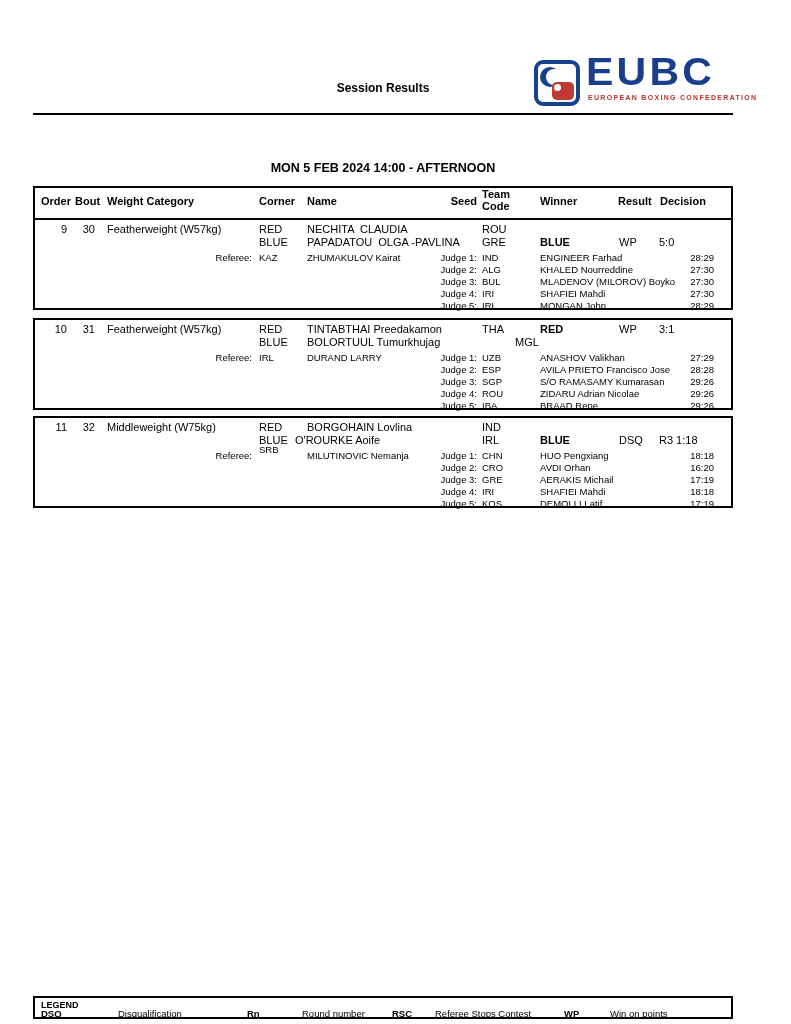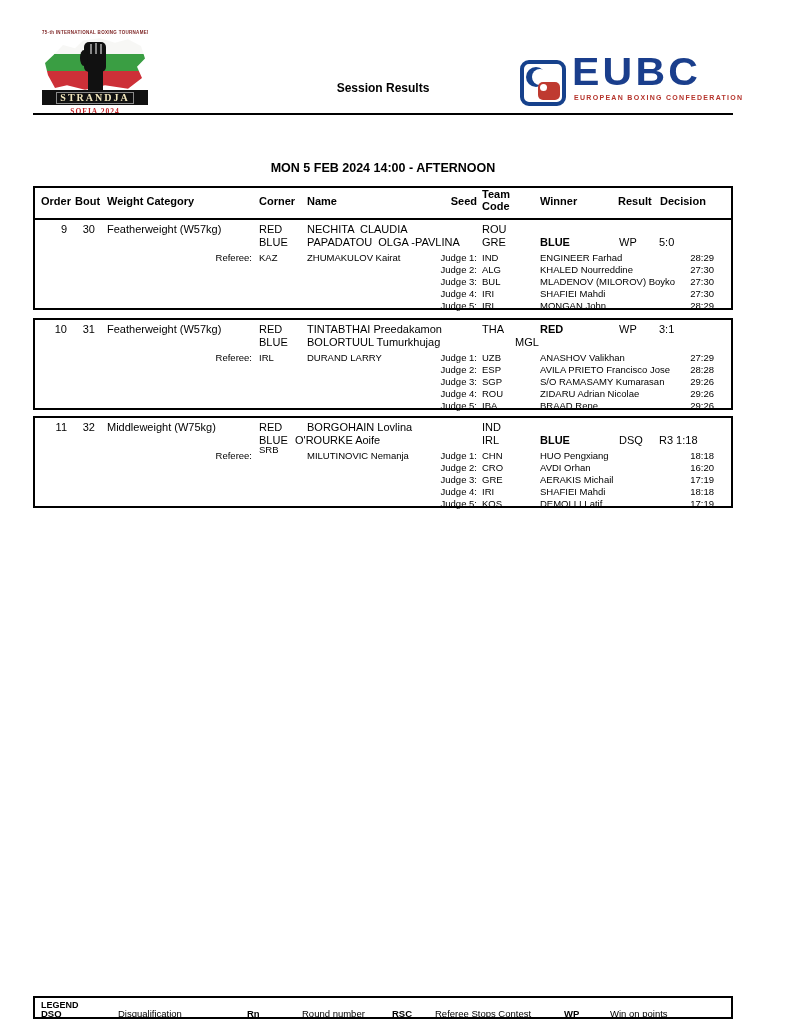--- a/index.html
+++ b/index.html
@@ -27,51 +27,35 @@
         clip-path:polygon(8% 35%,18% 16%,30% 22%,38% 8%,55% 4%,70% 12%,83% 6%,96% 18%,100% 40%,92% 55%,97% 75%,83% 94%,60% 88%,40% 96%,22% 88%,10% 93%,3% 70%,0% 48%);}
   .fist{position:absolute;top:8px;left:36px;width:34px;height:56px;}
   .banner{position:absolute;top:60px;left:0;width:106px;height:15px;background:#111;
           display:flex;align-items:center;justify-content:center;}
   .banner-inner{border:1px solid #8a8a8a;padding:0 3px;line-height:10px;
           font-family:"Liberation Serif",serif;font-weight:bold;font-size:10px;
           color:#f2e7bc;letter-spacing:2px;white-space:nowrap;}
   .sofia{position:absolute;top:77px;left:0;width:106px;text-align:center;
          font-family:"Liberation Serif",serif;font-weight:bold;font-size:7.5px;color:#c02428;letter-spacing:1px;}
   
-  .eubc{left:520px;top:58px;width:200px;height:56px;padding-left:32px;}
+  .eubc{left:534px;top:58px;width:200px;height:56px;padding-left:32px;}
   .eubc-icon{position:absolute;left:0;top:2px;width:38px;height:38px;border:4px solid #16418c;border-radius:9px;background:#fff;overflow:hidden;}
   .eubc-cres{position:absolute;left:2px;top:3px;width:20px;height:20px;border-radius:50%;background:#16418c;}
   .eubc-cres::after{content:"";position:absolute;left:6px;top:2px;width:16px;height:16px;border-radius:50%;background:#fff;}
   .eubc-glove{position:absolute;right:2px;bottom:2px;width:22px;height:18px;background:#bf3a30;border-radius:5px;}
   .eubc-glove::after{content:"";position:absolute;left:2px;top:2px;width:7px;height:7px;border-radius:50%;background:#fff;}
   .eubc-word{position:absolute;left:52px;top:-6px;font-size:38px;font-weight:bold;color:#1a3e8c;
              letter-spacing:3px;transform:scaleX(1.08);transform-origin:left;line-height:40px;}
   .eubc-sub{position:absolute;left:54px;top:36px;font-size:7px;font-weight:bold;color:#b5342c;letter-spacing:1.3px;white-space:nowrap;}
 </style>
 </head>
 <body>
 
 <div class="page">
 
-  <div class="abs strandja">
-    <div class="arc-text">75-th INTERNATIONAL BOXING TOURNAMENT</div>
-    <div class="bmap"></div>
-    <svg class="fist" viewBox="0 0 34 56">
-      <rect x="10" y="30" width="15" height="26" fill="#111"></rect>
-      <rect x="6" y="4" width="22" height="30" rx="5" fill="#111"></rect>
-      <ellipse cx="6" cy="20" rx="4" ry="8" fill="#111"></ellipse>
-      <line x1="13" y1="6" x2="13" y2="16" stroke="#fff" stroke-width="1"></line>
-      <line x1="18" y1="5" x2="18" y2="16" stroke="#fff" stroke-width="1"></line>
-      <line x1="23" y1="6" x2="23" y2="16" stroke="#fff" stroke-width="1"></line>
-    </svg>
-    <div class="banner">
-      <span class="banner-inner">STRANDJA</span>
-    </div>
-    <div class="sofia">SOFIA 2024</div>
-  </div>
 
   <div class="abs center subtitle" style="top:81px;">Session Results</div>
 
   <div class="abs eubc">
     <div class="eubc-icon">
       <div class="eubc-cres"></div>
       <div class="eubc-glove"></div>
     </div>
     <div class="eubc-word">EUBC</div>
     <div class="eubc-sub">EUROPEAN BOXING CONFEDERATION</div>

